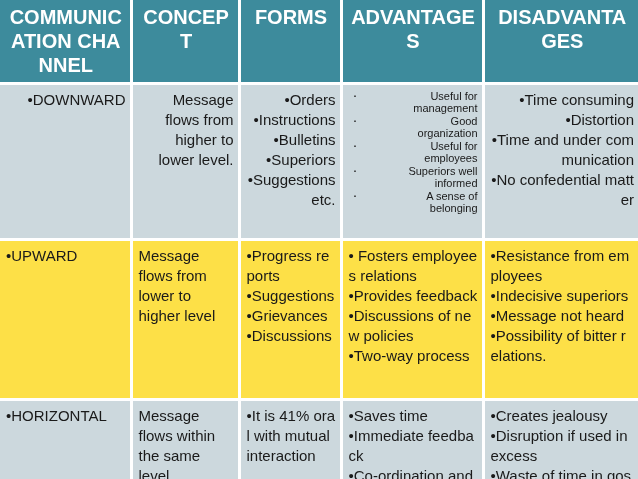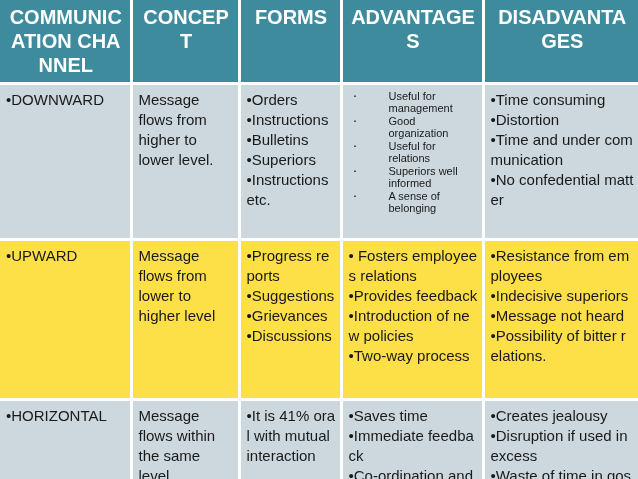--- a/index.html
+++ b/index.html
@@ -62,21 +62,21 @@
   
   tbody tr.row-a td { background: #ccd8dd; }
   tbody tr.row-b td { background: #fde047; }
   tbody tr.row-c td { background: #ccd8dd; }
 
   tbody td {
     color: #1a1a1a;
     font-size: 15px;
     line-height: 20px;
   }
-  tbody tr.row-a { height: 156px; }
+  tbody tr.row-a { height: 156px; text-align: right; }
   tbody tr.row-b { height: 160px; }
   tbody tr.row-c { height: 92px; }
 
   .cell-lines {
     display: block;
   }
   .cell-lines .line {
     display: block;
     word-break: break-all;
     overflow-wrap: break-word;
@@ -149,28 +149,28 @@
         </td>
         <td>
           <span class="para">Message flows from higher to lower level.</span>
         </td>
         <td>
           <span class="cell-lines">
             <span class="line">•Orders</span>
             <span class="line">•Instructions</span>
             <span class="line">•Bulletins</span>
             <span class="line">•Superiors</span>
-            <span class="line">•Instructions etc.</span>
+            <span class="line">•Suggestions etc.</span>
           </span>
         </td>
         <td>
           <ul class="dot-list">
             <li>Useful for management</li>
             <li>Good organization</li>
-            <li>Useful for relations</li>
+            <li>Useful for employees</li>
             <li>Superiors well informed</li>
             <li>A sense of belonging</li>
           </ul>
         </td>
         <td>
           <span class="cell-lines">
             <span class="line">•Time consuming</span>
             <span class="line">•Distortion</span>
             <span class="line">•Time and under communication</span>
             <span class="line">•No confedential matter</span>
@@ -190,21 +190,21 @@
             <span class="line">•Progress reports</span>
             <span class="line">•Suggestions</span>
             <span class="line">•Grievances</span>
             <span class="line">•Discussions</span>
           </span>
         </td>
         <td>
           <span class="cell-lines">
             <span class="line">• Fosters employees relations</span>
             <span class="line">•Provides feedback</span>
-            <span class="line">•Introduction of new policies</span>
+            <span class="line">•Discussions of new policies</span>
             <span class="line">•Two-way process</span>
           </span>
         </td>
         <td>
           <span class="cell-lines">
             <span class="line">•Resistance from employees</span>
             <span class="line">•Indecisive superiors</span>
             <span class="line">•Message not heard</span>
             <span class="line">•Possibility of bitter relations.</span>
           </span>

